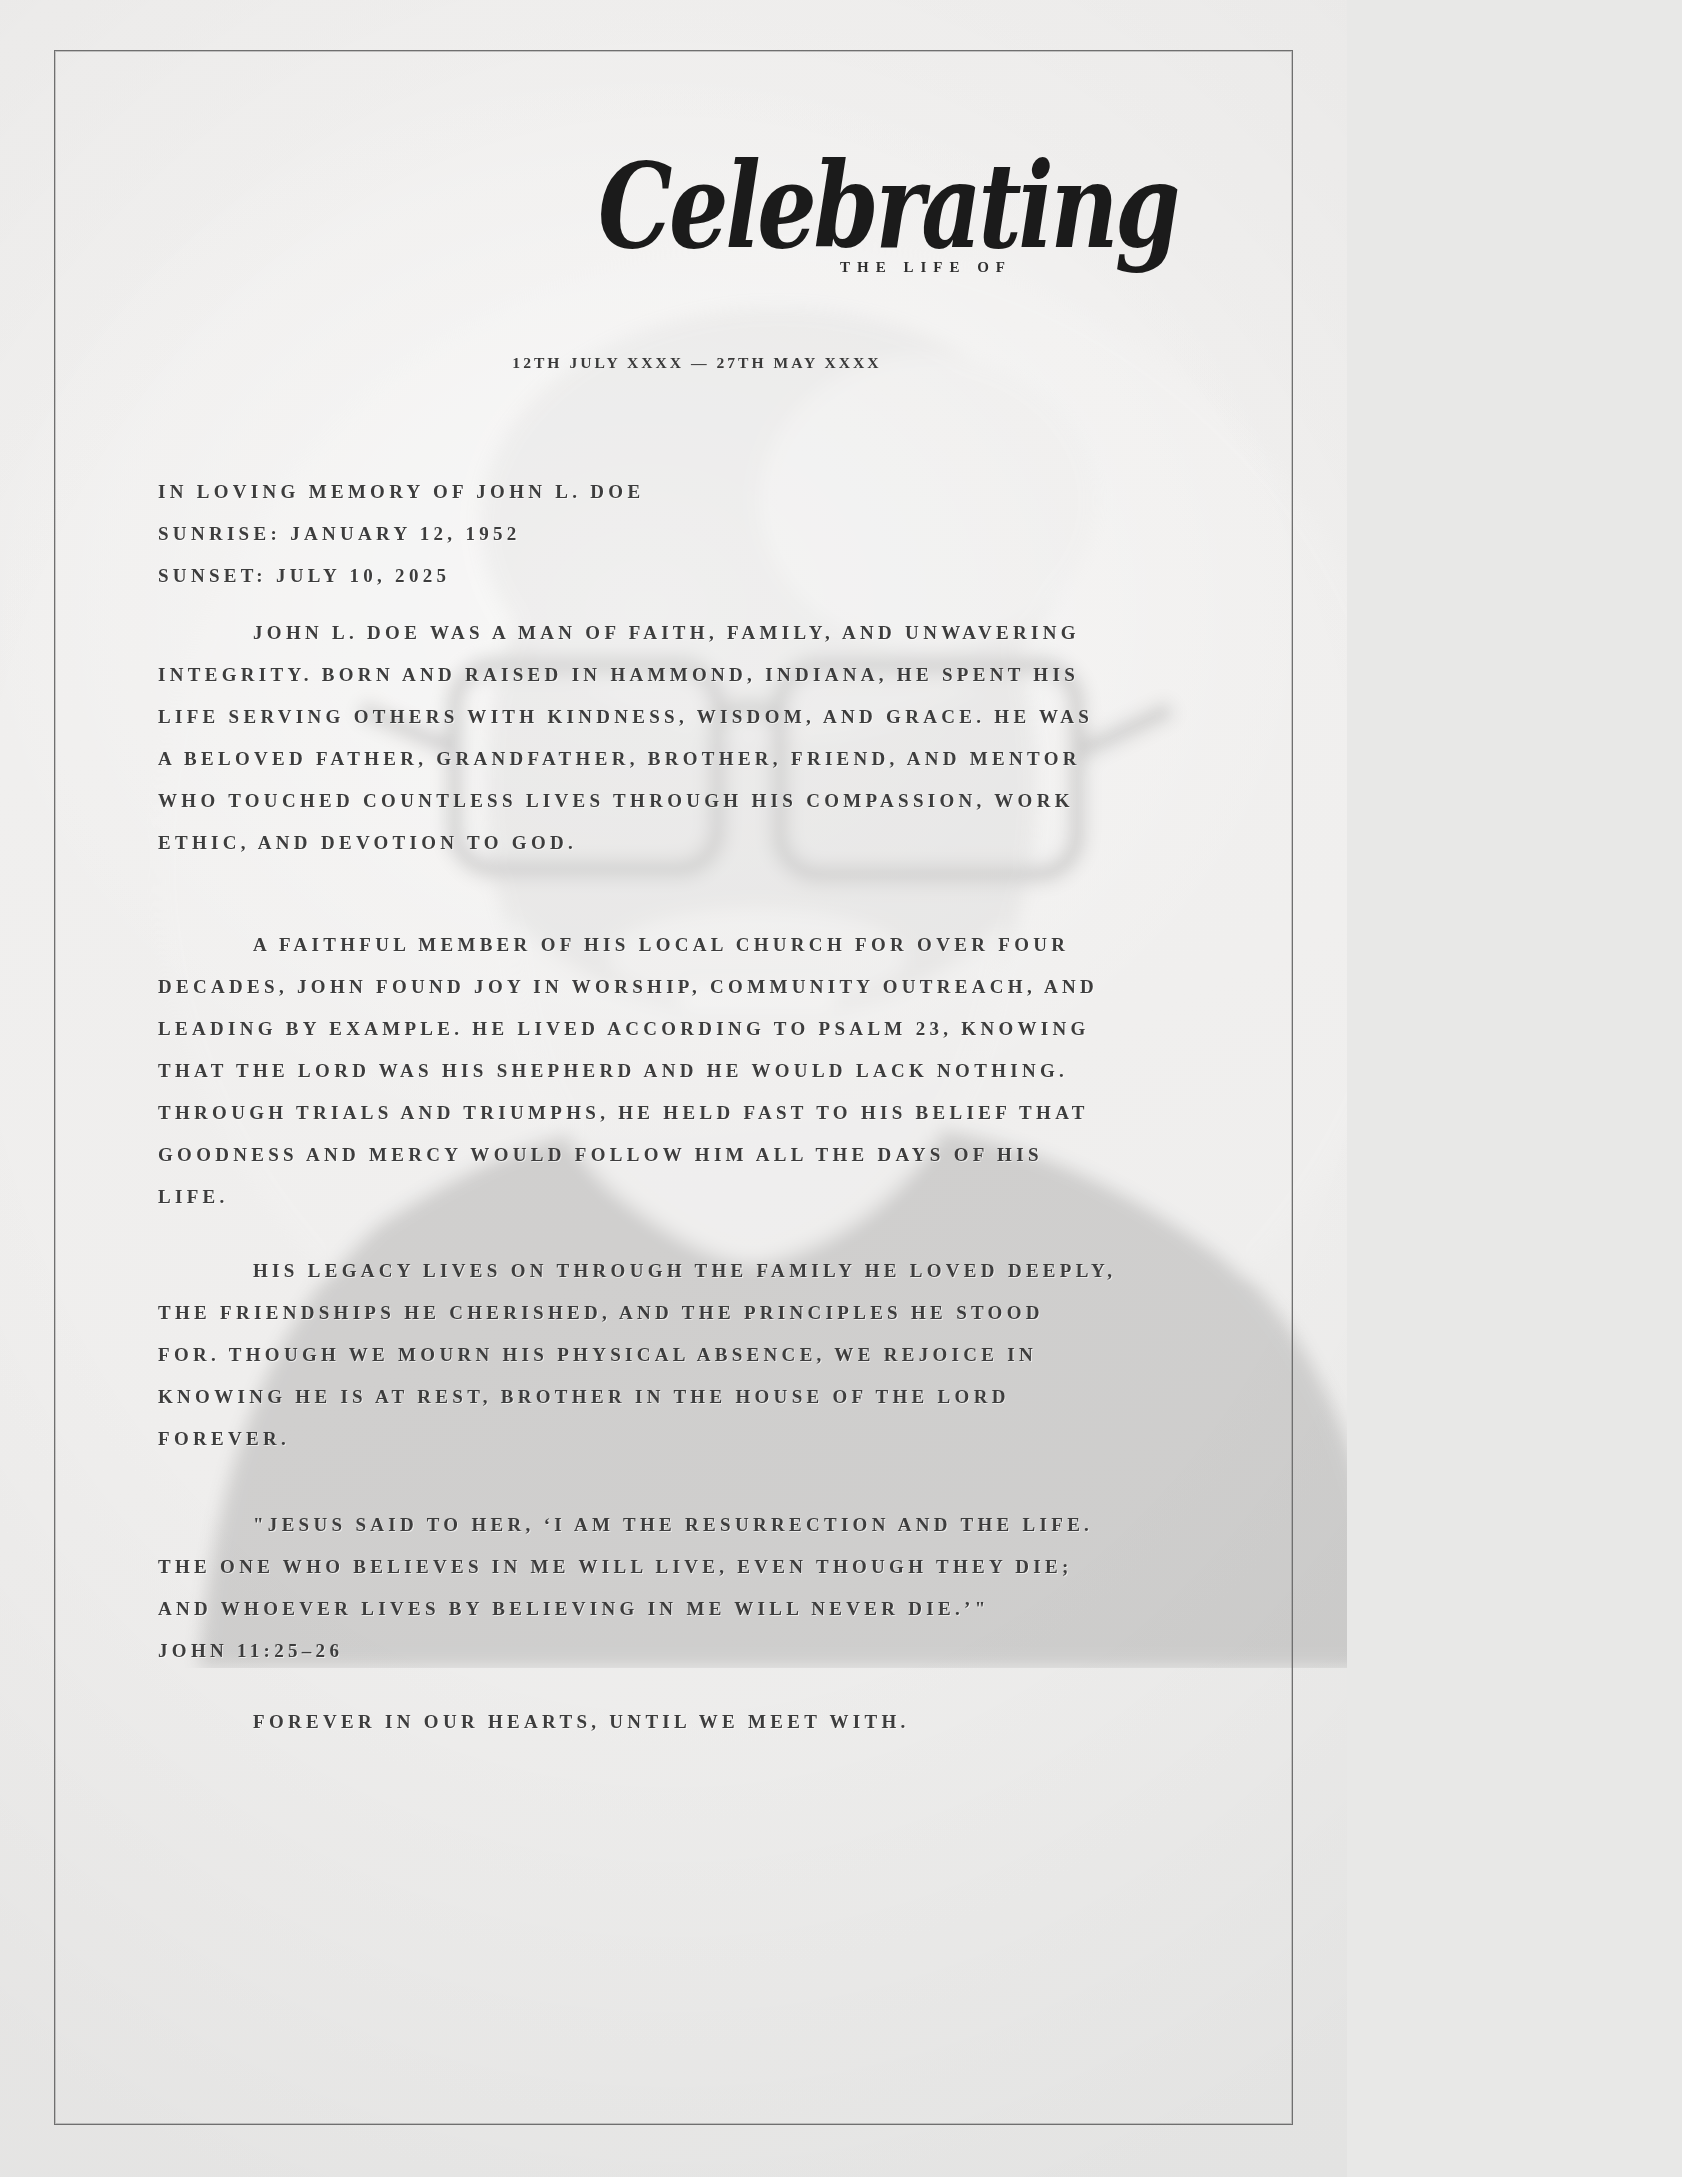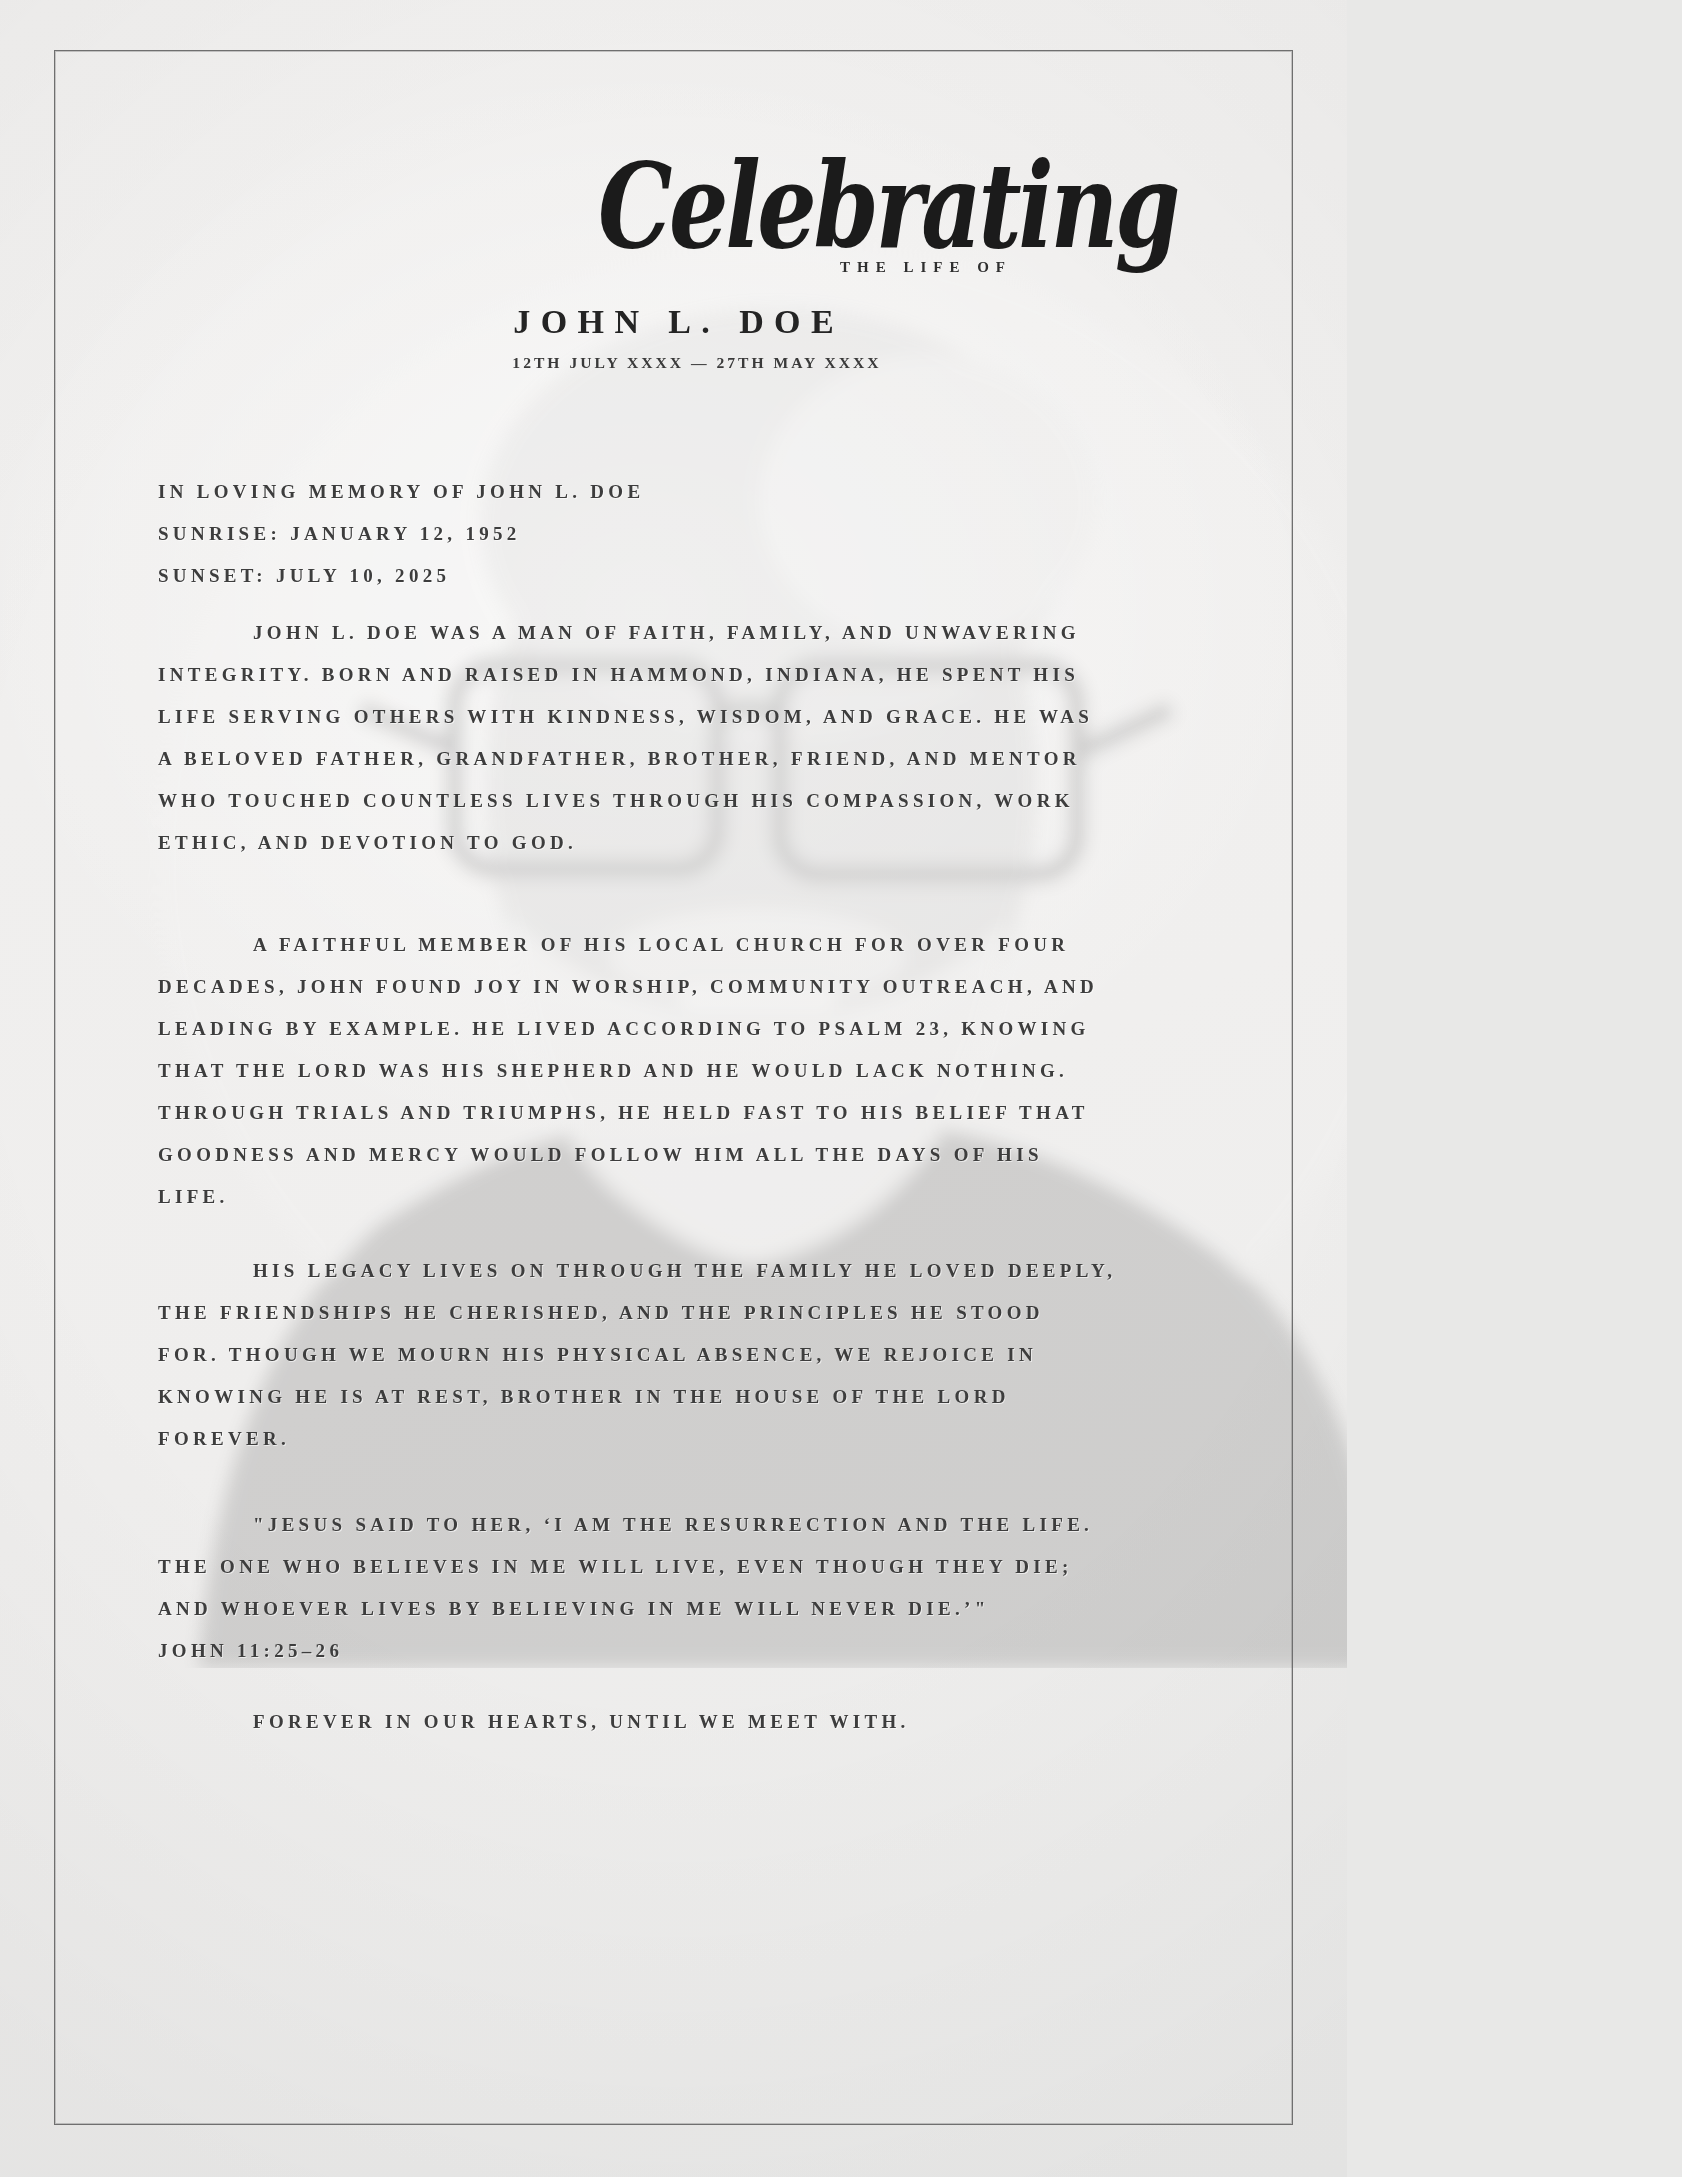--- a/index.html
+++ b/index.html
@@ -100,21 +100,20 @@
         </g>
       </g>
     </svg>
   </div>
 
   <div class="vignette"></div>
   <div class="frame"></div>
 
   <div class="script-title">Celebrating</div>
   <div class="subtitle">THE LIFE OF</div>
-  <div class="name">JOHN L. DOE</div>
   <div class="dates">12TH JULY XXXX — 27TH MAY XXXX</div>
 
   <div class="body-text t-intro">IN LOVING MEMORY OF JOHN L. DOE
 SUNRISE: JANUARY 12, 1952
 SUNSET: JULY 10, 2025</div>
   <div class="body-text indent t-p1">JOHN L. DOE WAS A MAN OF FAITH, FAMILY, AND UNWAVERING
 INTEGRITY. BORN AND RAISED IN HAMMOND, INDIANA, HE SPENT HIS
 LIFE SERVING OTHERS WITH KINDNESS, WISDOM, AND GRACE. HE WAS
 A BELOVED FATHER, GRANDFATHER, BROTHER, FRIEND, AND MENTOR
 WHO TOUCHED COUNTLESS LIVES THROUGH HIS COMPASSION, WORK

